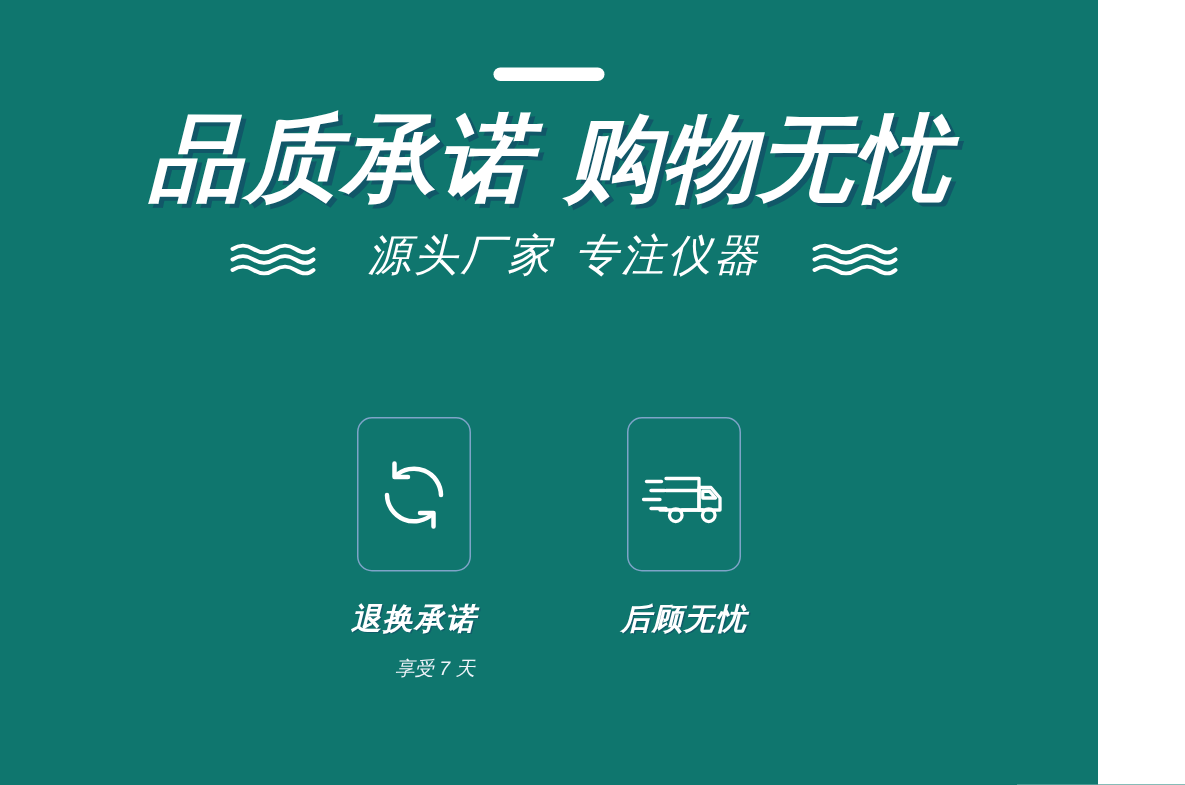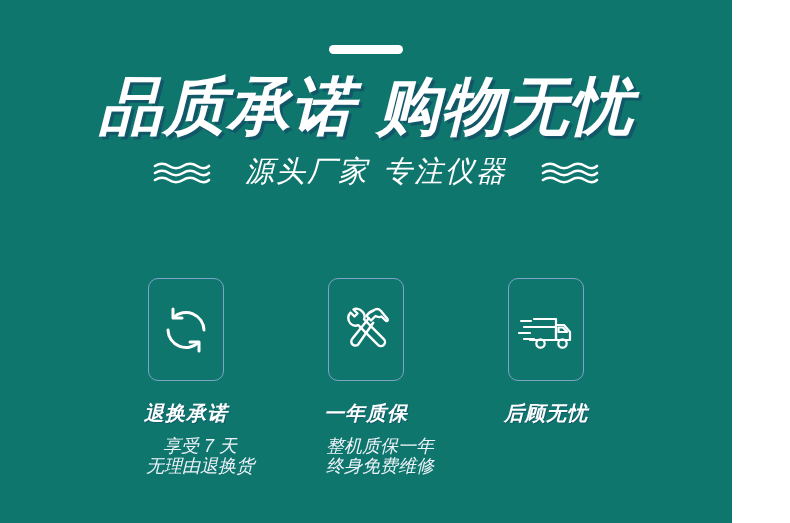--- a/index.html
+++ b/index.html
@@ -120,23 +120,22 @@
     font-size: 20px;
     font-weight: bold;
     letter-spacing: 1px;
     line-height: 1;
     white-space: nowrap;
     text-shadow: 1px 1px 0 #13386166;
   }
   .feature-desc {
     margin-top: 13px;
     color: #eef3f9;
-    font-size: 18px;
+    font-size: 13px;
     line-height: 20px;
-    text-align: center;
     white-space: nowrap;
     margin-left: 28px;
   }
   .feature-desc span {
     display: block;
   }
 </style>
 </head>
 <body>
 
@@ -177,41 +176,24 @@
         <svg width="52" height="52" viewBox="0 0 52 52" fill="none" stroke="#ffffff" stroke-width="3" stroke-linecap="round" stroke-linejoin="round">
           <path d="M44 26 A18 18 0 0 0 13.5 13.5"></path>
           <path d="M8 26 A18 18 0 0 0 38.5 38.5"></path>
           <polyline points="22,14 13,14 13,5"></polyline>
           <polyline points="30,38 39,38 39,47"></polyline>
         </svg>
       </div>
       <div class="feature-title">退换承诺</div>
       <div class="feature-desc">
         <span>享受 7 天</span>
-        <span>无理由退换货</span>
       </div>
     </div>
 
 
-    <div class="feature">
-      <div class="icon-box">
-        <svg width="52" height="52" viewBox="0 0 52 52" fill="none" stroke="#ffffff" stroke-width="2.4" stroke-linecap="round" stroke-linejoin="round">
-
-          <path d="M13.5 5.5 L17.5 9.5 L14.5 12.5 L10.5 8.5 C7.5 11.5 7.5 16.5 10.5 19.5 C12.6 21.6 15.7 22.2 18.3 21.2 L38 40.9 C39.6 42.5 42.2 42.5 43.8 40.9 C45.4 39.3 45.4 36.7 43.8 35.1 L24.1 15.4 C25.1 12.8 24.5 9.7 22.4 7.6 C19.4 4.6 15.4 4.2 13.5 5.5 Z"></path>
-
-          <path d="M33.5 6.5 C30.5 7.5 28 9.5 26.5 12 L31 16.5 L35.5 12 C37.5 13 40 13.5 41.5 12.5 L45.5 16.5 C46.8 17.8 48.5 16.5 47.5 15 L41 7 C38.5 4.5 35.5 5 33.5 6.5 Z"></path>
-          <path d="M28.8 14.3 L12.5 34.5 C10.9 36.1 10.9 38.7 12.5 40.3 C14.1 41.9 16.7 41.9 18.3 40.3 L33.2 18.7"></path>
-        </svg>
-      </div>
-      <div class="feature-title">一年质保</div>
-      <div class="feature-desc">
-        <span>整机质保一年</span>
-        <span>终身免费维修</span>
-      </div>
-    </div>
 
     <div class="feature">
       <div class="icon-box">
         <svg width="56" height="52" viewBox="0 0 56 52" fill="none" stroke="#ffffff" stroke-width="2.2" stroke-linecap="round" stroke-linejoin="round">
 
           <path d="M3 17 H13"></path>
           <path d="M6 23 H15"></path>
           <path d="M1 29 H12"></path>
           <path d="M6 35 H16"></path>
 

